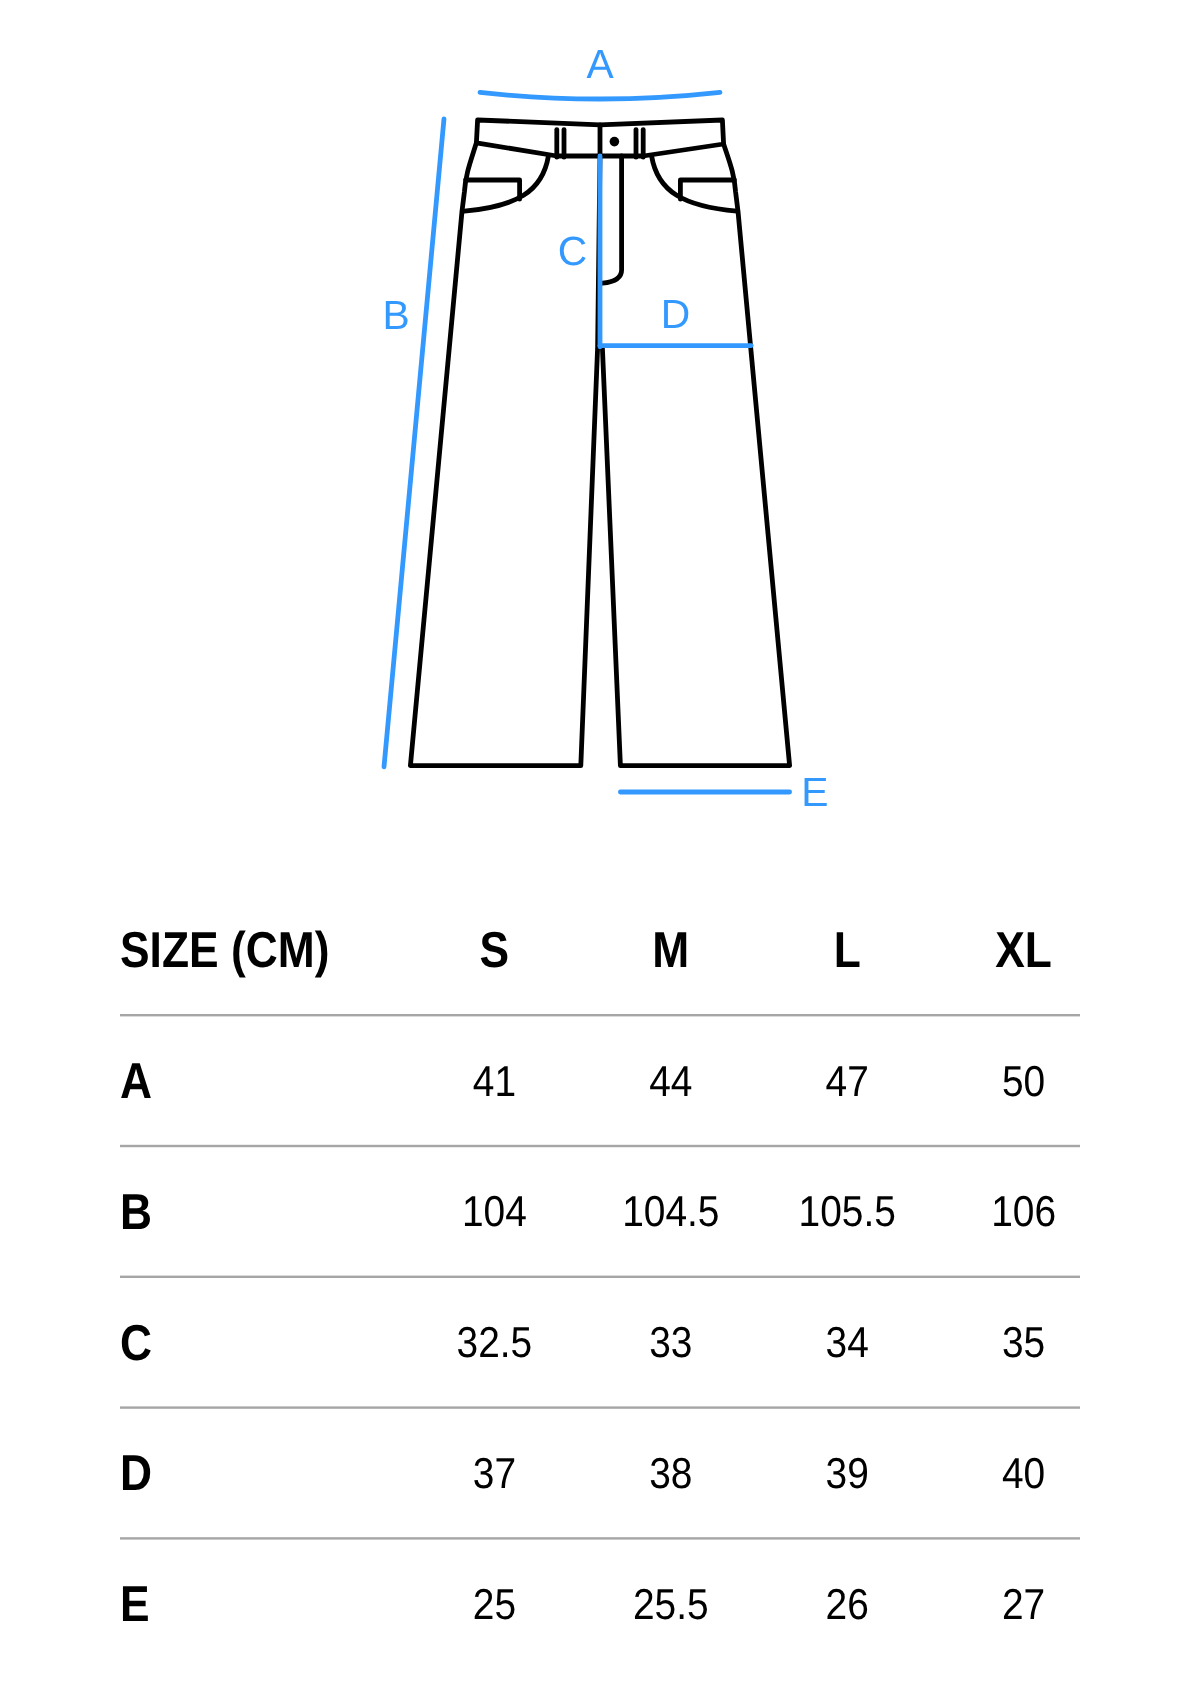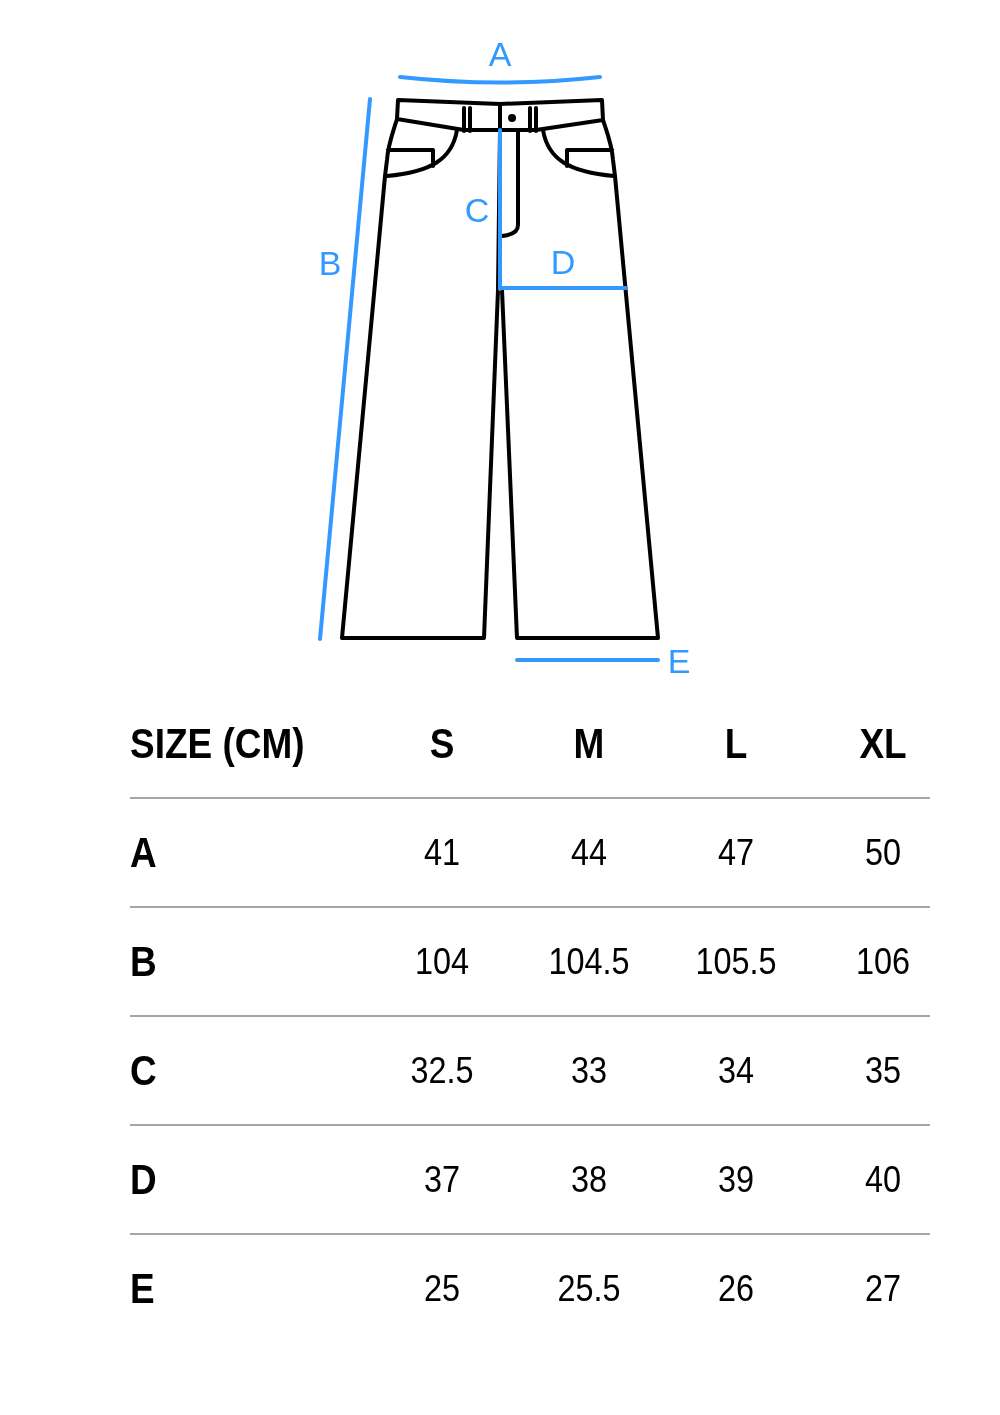--- a/index.html
+++ b/index.html
@@ -1,20 +1,20 @@
 <!DOCTYPE html>
 <html><head>
   <meta charset="utf-8">
   <style>
     html, body { margin: 0; padding: 0; background: #ffffff; }
     body { width: 1000px; height: 1415px; position: relative; overflow: hidden; font-family: "Liberation Sans", sans-serif; color: #000; }
     .diagram { position: absolute; left: 0; top: 0; width: 1000px; height: 700px; }
     .diagram svg { position: absolute; left: 0; top: 0; }
     .dim-label { position: absolute; color: #3399ff; font-family: "Liberation Sans", sans-serif; font-size: 34px; font-weight: normal; line-height: 1; transform: translate(-50%, -50%); }
-    .table { position: absolute; left: 100px; top: 690px; width: 800px; margin-left: 30px; }
+    .table { position: absolute; left: 100px; top: 738px; width: 800px; }
     .row { position: relative; height: 107px; display: flex; align-items: center; }
     .row.header { height: 107px; }
     .row.body { border-top: 2px solid #a6a6a6; }
     .cell { position: absolute; top: 50%; transform: translate(-50%, -50%); white-space: nowrap; }
     .cell.label { left: 0; transform: translate(0, -50%); }
     .header .cell { font-size: 42px; font-weight: bold; transform: translate(-50%, -50%) scaleX(0.88); }
     .header .cell.label { transform: translate(0, -50%) scaleX(0.88); transform-origin: left center; }
     .body .cell { font-size: 36px; font-weight: normal; transform: translate(-50%, -50%) scaleX(0.9); }
     .body .cell.label { font-size: 42px; font-weight: bold; transform: translate(0, -50%) scaleX(0.88); transform-origin: left center; }
     .c1 { left: 312px; }

